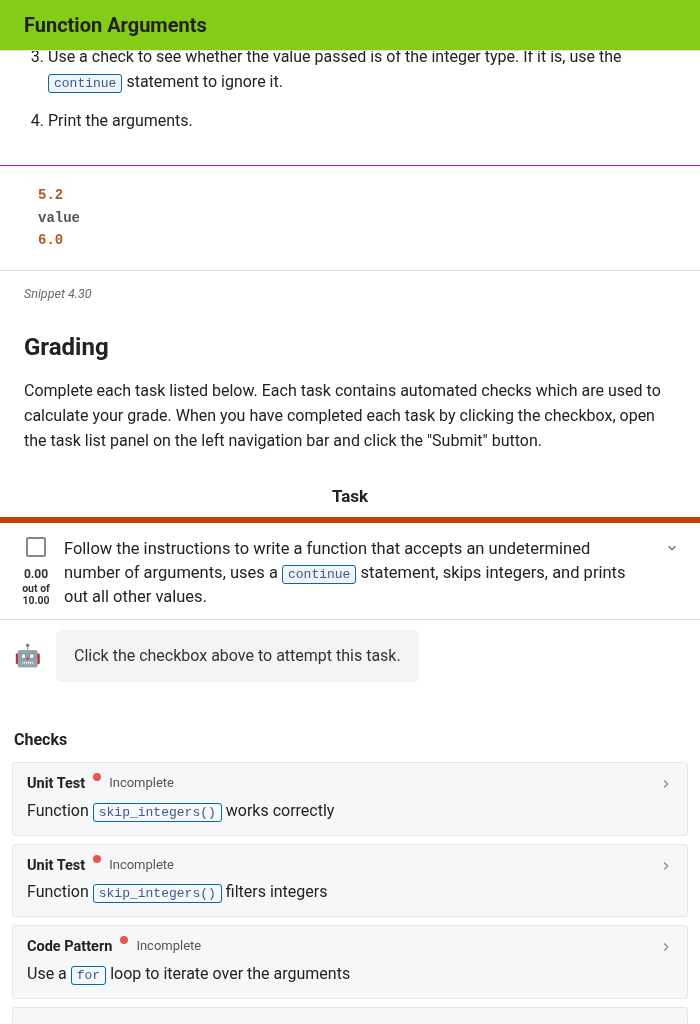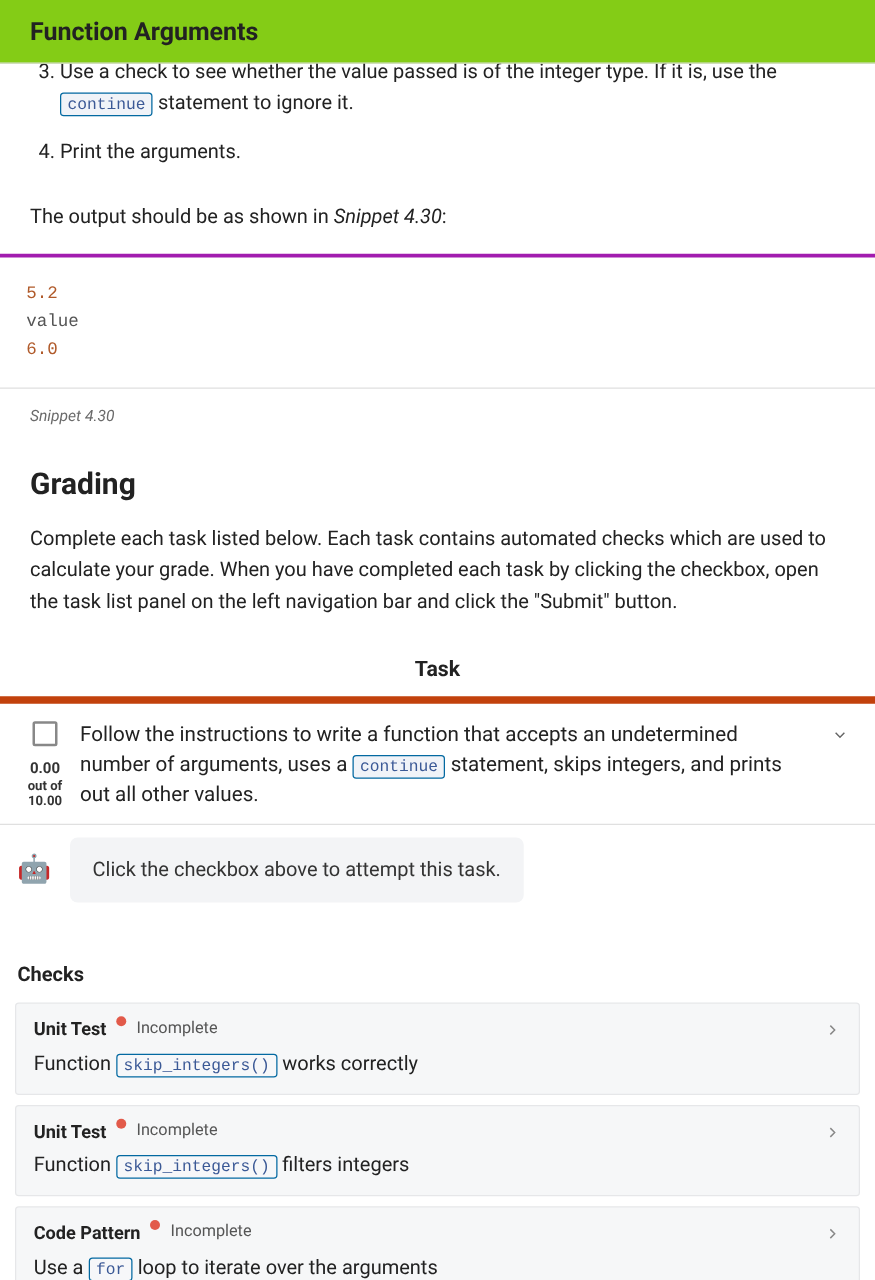--- a/index.html
+++ b/index.html
@@ -33,24 +33,25 @@
       border: 1px solid #0369a1;
       border-radius: 3px;
       padding: 1px 5px;
       font-size: 13px;
     }
     .code-inline.plain-bg {
       background: #f6f7f9;
       color: #3b5996;
     }
     .snippet-block {
-      border-top: 3px solid #a21caf;
+      border-top: 1px solid #a21caf;
       border-bottom: 1px solid #e0e0e0;
-      padding: 18px 21px;
+      padding: 18px 38px;
       margin: 18px 0 0 0;
+      font-weight: bold;
     }
     .snippet-block pre {
       font-family: "SFMono-Regular", Consolas, "Liberation Mono", Menlo, monospace;
       font-size: 14px;
       line-height: 1.6;
       white-space: pre;
     }
     .snippet-block pre .ln1 { color: #b05a2a; }
     .snippet-block pre .ln2 { color: #555; }
     .snippet-block pre .ln3 { color: #b05a2a; }
@@ -186,23 +187,20 @@
     <ol class="steps" start="3">
       <li style="margin-top:-10px;">
         <span>Use a check to see whether the value passed is of the integer type. If it is, use the </span>
         <span class="code-inline">continue</span>
         <span> statement to ignore it.</span>
       </li>
       <li>Print the arguments.</li>
     </ol>
   </div>
 
-  <p class="intro">
-    <span>The output should be as shown in </span><em>Snippet 4.30</em><span>:</span>
-  </p>
 
   <div class="snippet-block">
     <pre><span class="ln1">5.2</span>
 <span class="ln2">value</span>
 <span class="ln3">6.0</span></pre>
   </div>
   <div class="snippet-caption">Snippet 4.30</div>
 
   <h2 class="heading2">Grading</h2>
   <p class="grading-text">Complete each task listed below. Each task contains automated checks which are used to calculate your grade. When you have completed each task by clicking the checkbox, open the task list panel on the left navigation bar and click the "Submit" button.</p>

